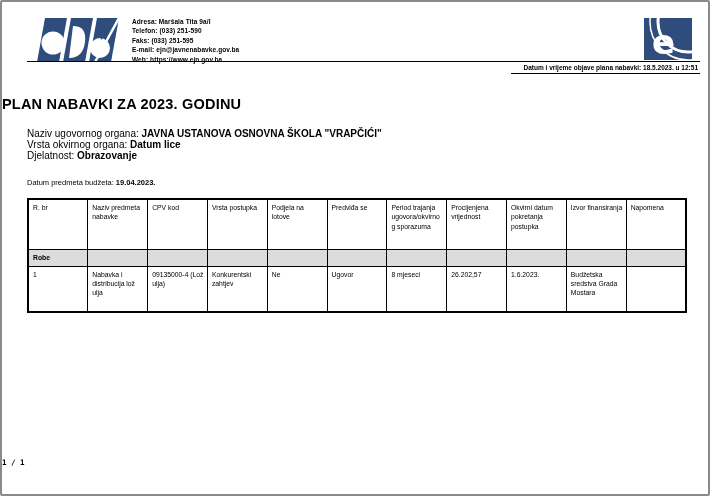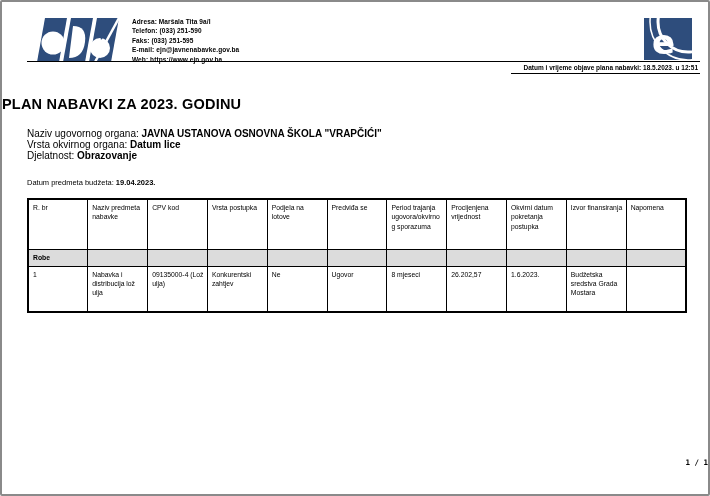--- a/index.html
+++ b/index.html
@@ -68,21 +68,21 @@
     word-wrap: break-word;
   }
   tr.hdr-row { height: 50px; }
   tr.section-row { height: 17px; background: #dcdcdc; }
   tr.section-row td { font-weight: bold; }
   tr.data-row { height: 46px; }
 
   
   .page-footer {
     position: absolute; left: 0; right: 0; top: 456px;
-    text-align: right;
+    text-align: left;
     font-family: "DejaVu Sans Mono", monospace;
     font-size: 7.5px; font-weight: bold;
   }
 </style>
 </head>
 <body>
 
 <div class="page">
 
   <div class="ajn-logo">

